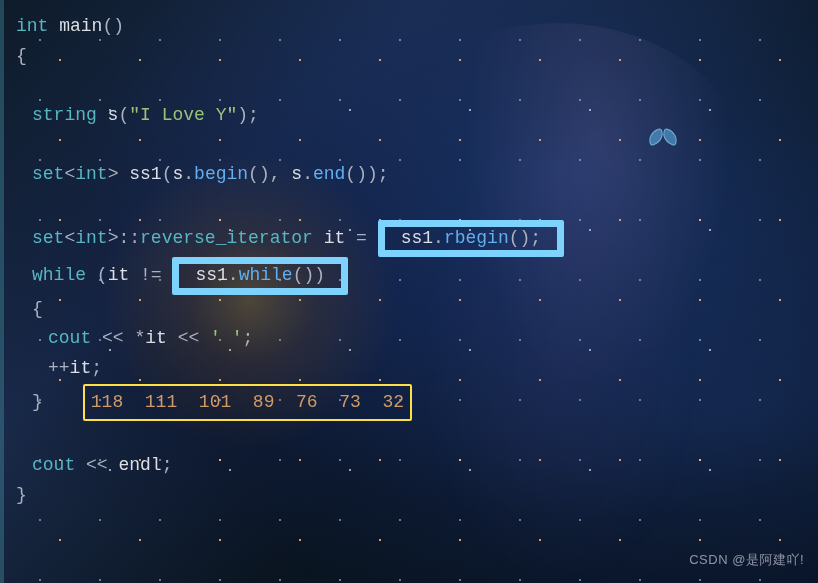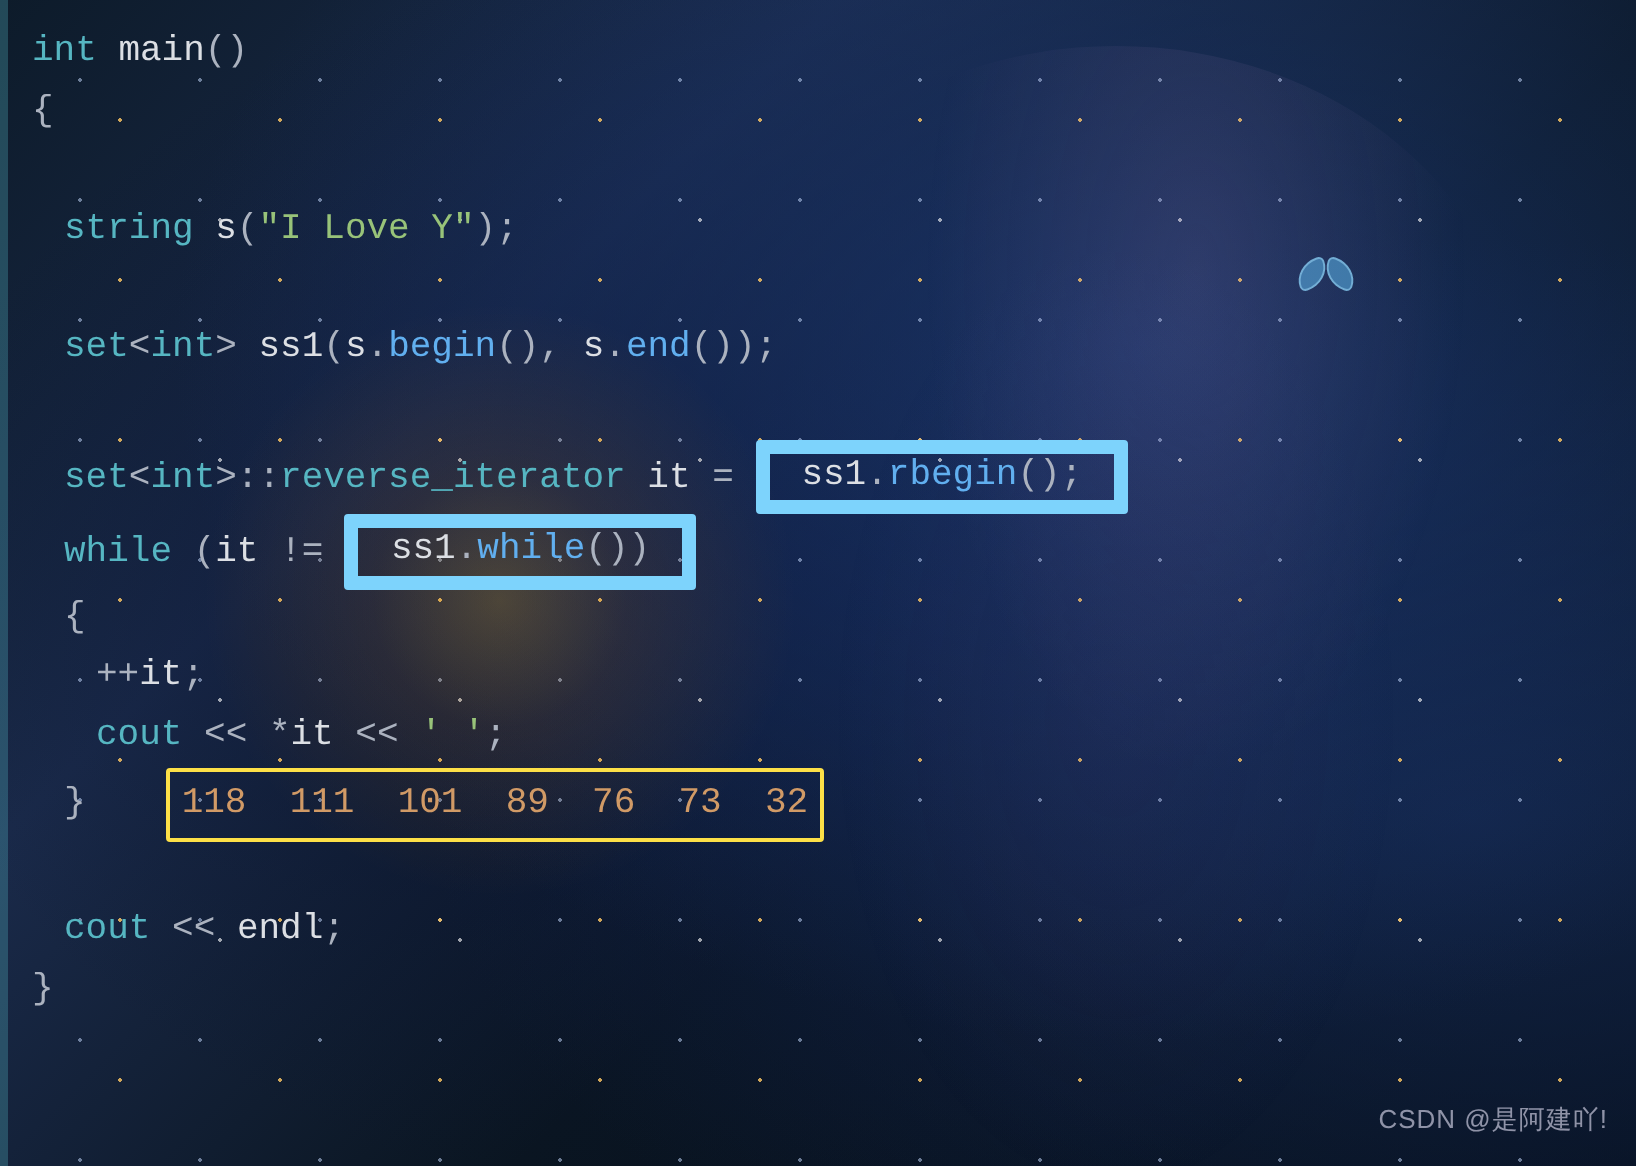--- a/index.html
+++ b/index.html
@@ -193,23 +193,23 @@
       <span class="line indent1"><span class="cyan">set</span><span class="plain">&lt;</span><span class="cyan">int</span><span class="plain">&gt; </span><span class="white">ss1</span><span class="plain">(</span><span class="white">s</span><span class="plain">.</span><span class="fn">begin</span><span class="plain">(), </span><span class="white">s</span><span class="plain">.</span><span class="fn">end</span><span class="plain">());</span></span>
 
       <span class="line">&nbsp;</span>
 
       <span class="line indent1"><span class="cyan">set</span><span class="plain">&lt;</span><span class="cyan">int</span><span class="plain">&gt;::</span><span class="cyan">reverse_iterator</span><span class="white"> it </span><span class="plain">= </span><span class="box-red"><span class="white">ss1</span><span class="plain">.</span><span class="fn">rbegin</span><span class="plain">();</span></span></span>
 
       <span class="line indent1"><span class="cyan">while</span><span class="plain"> (</span><span class="white">it </span><span class="plain">!= </span><span class="box-red"><span class="white">ss1</span><span class="plain">.</span><span class="fn">while</span><span class="plain">())</span></span></span>
 
       <span class="line indent1"><span class="plain">{</span></span>
 
+      <span class="line indent2"><span class="cyan">cout</span><span class="plain"> &lt;&lt; </span><span class="op">*</span><span class="white">it</span><span class="plain"> &lt;&lt; </span><span class="str">' '</span><span class="plain">;</span></span>
+
       <span class="line indent2"><span class="op">++</span><span class="white">it</span><span class="plain">;</span></span>
-
-      <span class="line indent2"><span class="cyan">cout</span><span class="plain"> &lt;&lt; </span><span class="op">*</span><span class="white">it</span><span class="plain"> &lt;&lt; </span><span class="str">' '</span><span class="plain">;</span></span>
 
       <span class="line indent1"><span class="plain">}</span><span style="margin-left:40px;"><span class="box-red-output"><span class="num">118  111  101  89  76  73  32</span></span></span></span>
 
       <span class="line">&nbsp;</span>
 
       <span class="line indent1"><span class="cyan">cout</span><span class="plain"> &lt;&lt; </span><span class="white">endl</span><span class="plain">;</span></span>
 
 
       <span class="line"><span class="plain">}</span></span>
 

